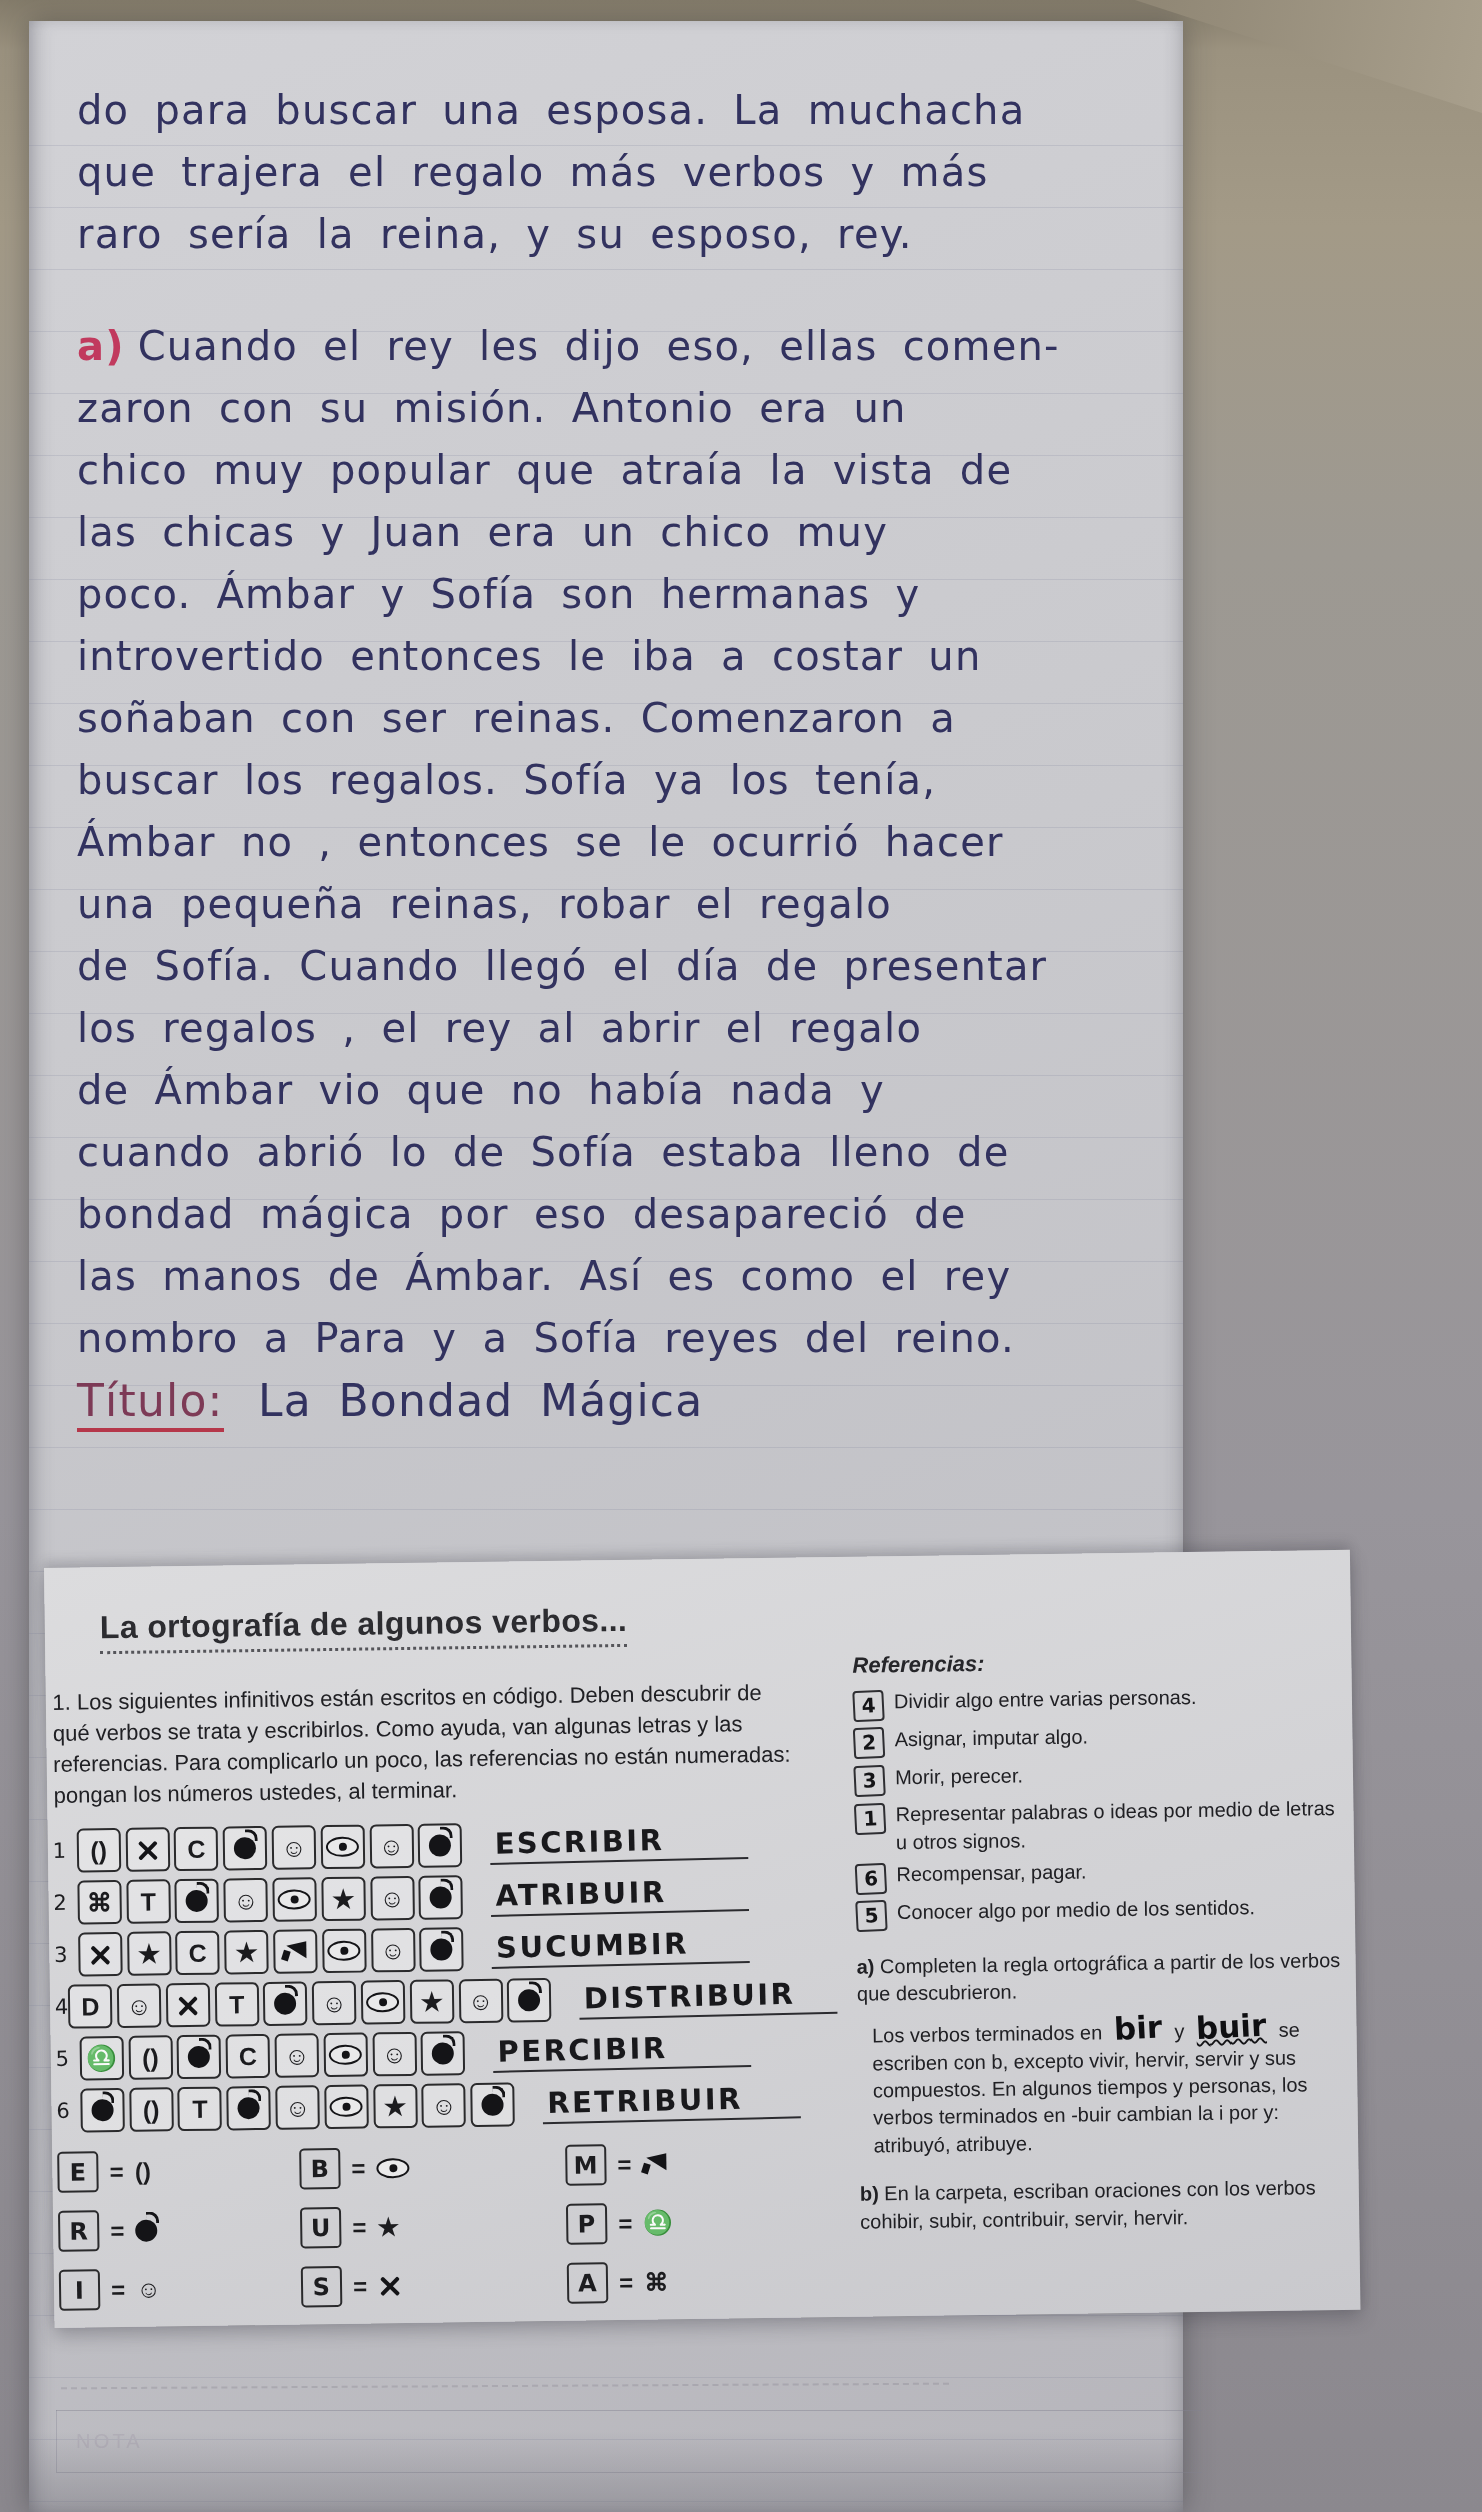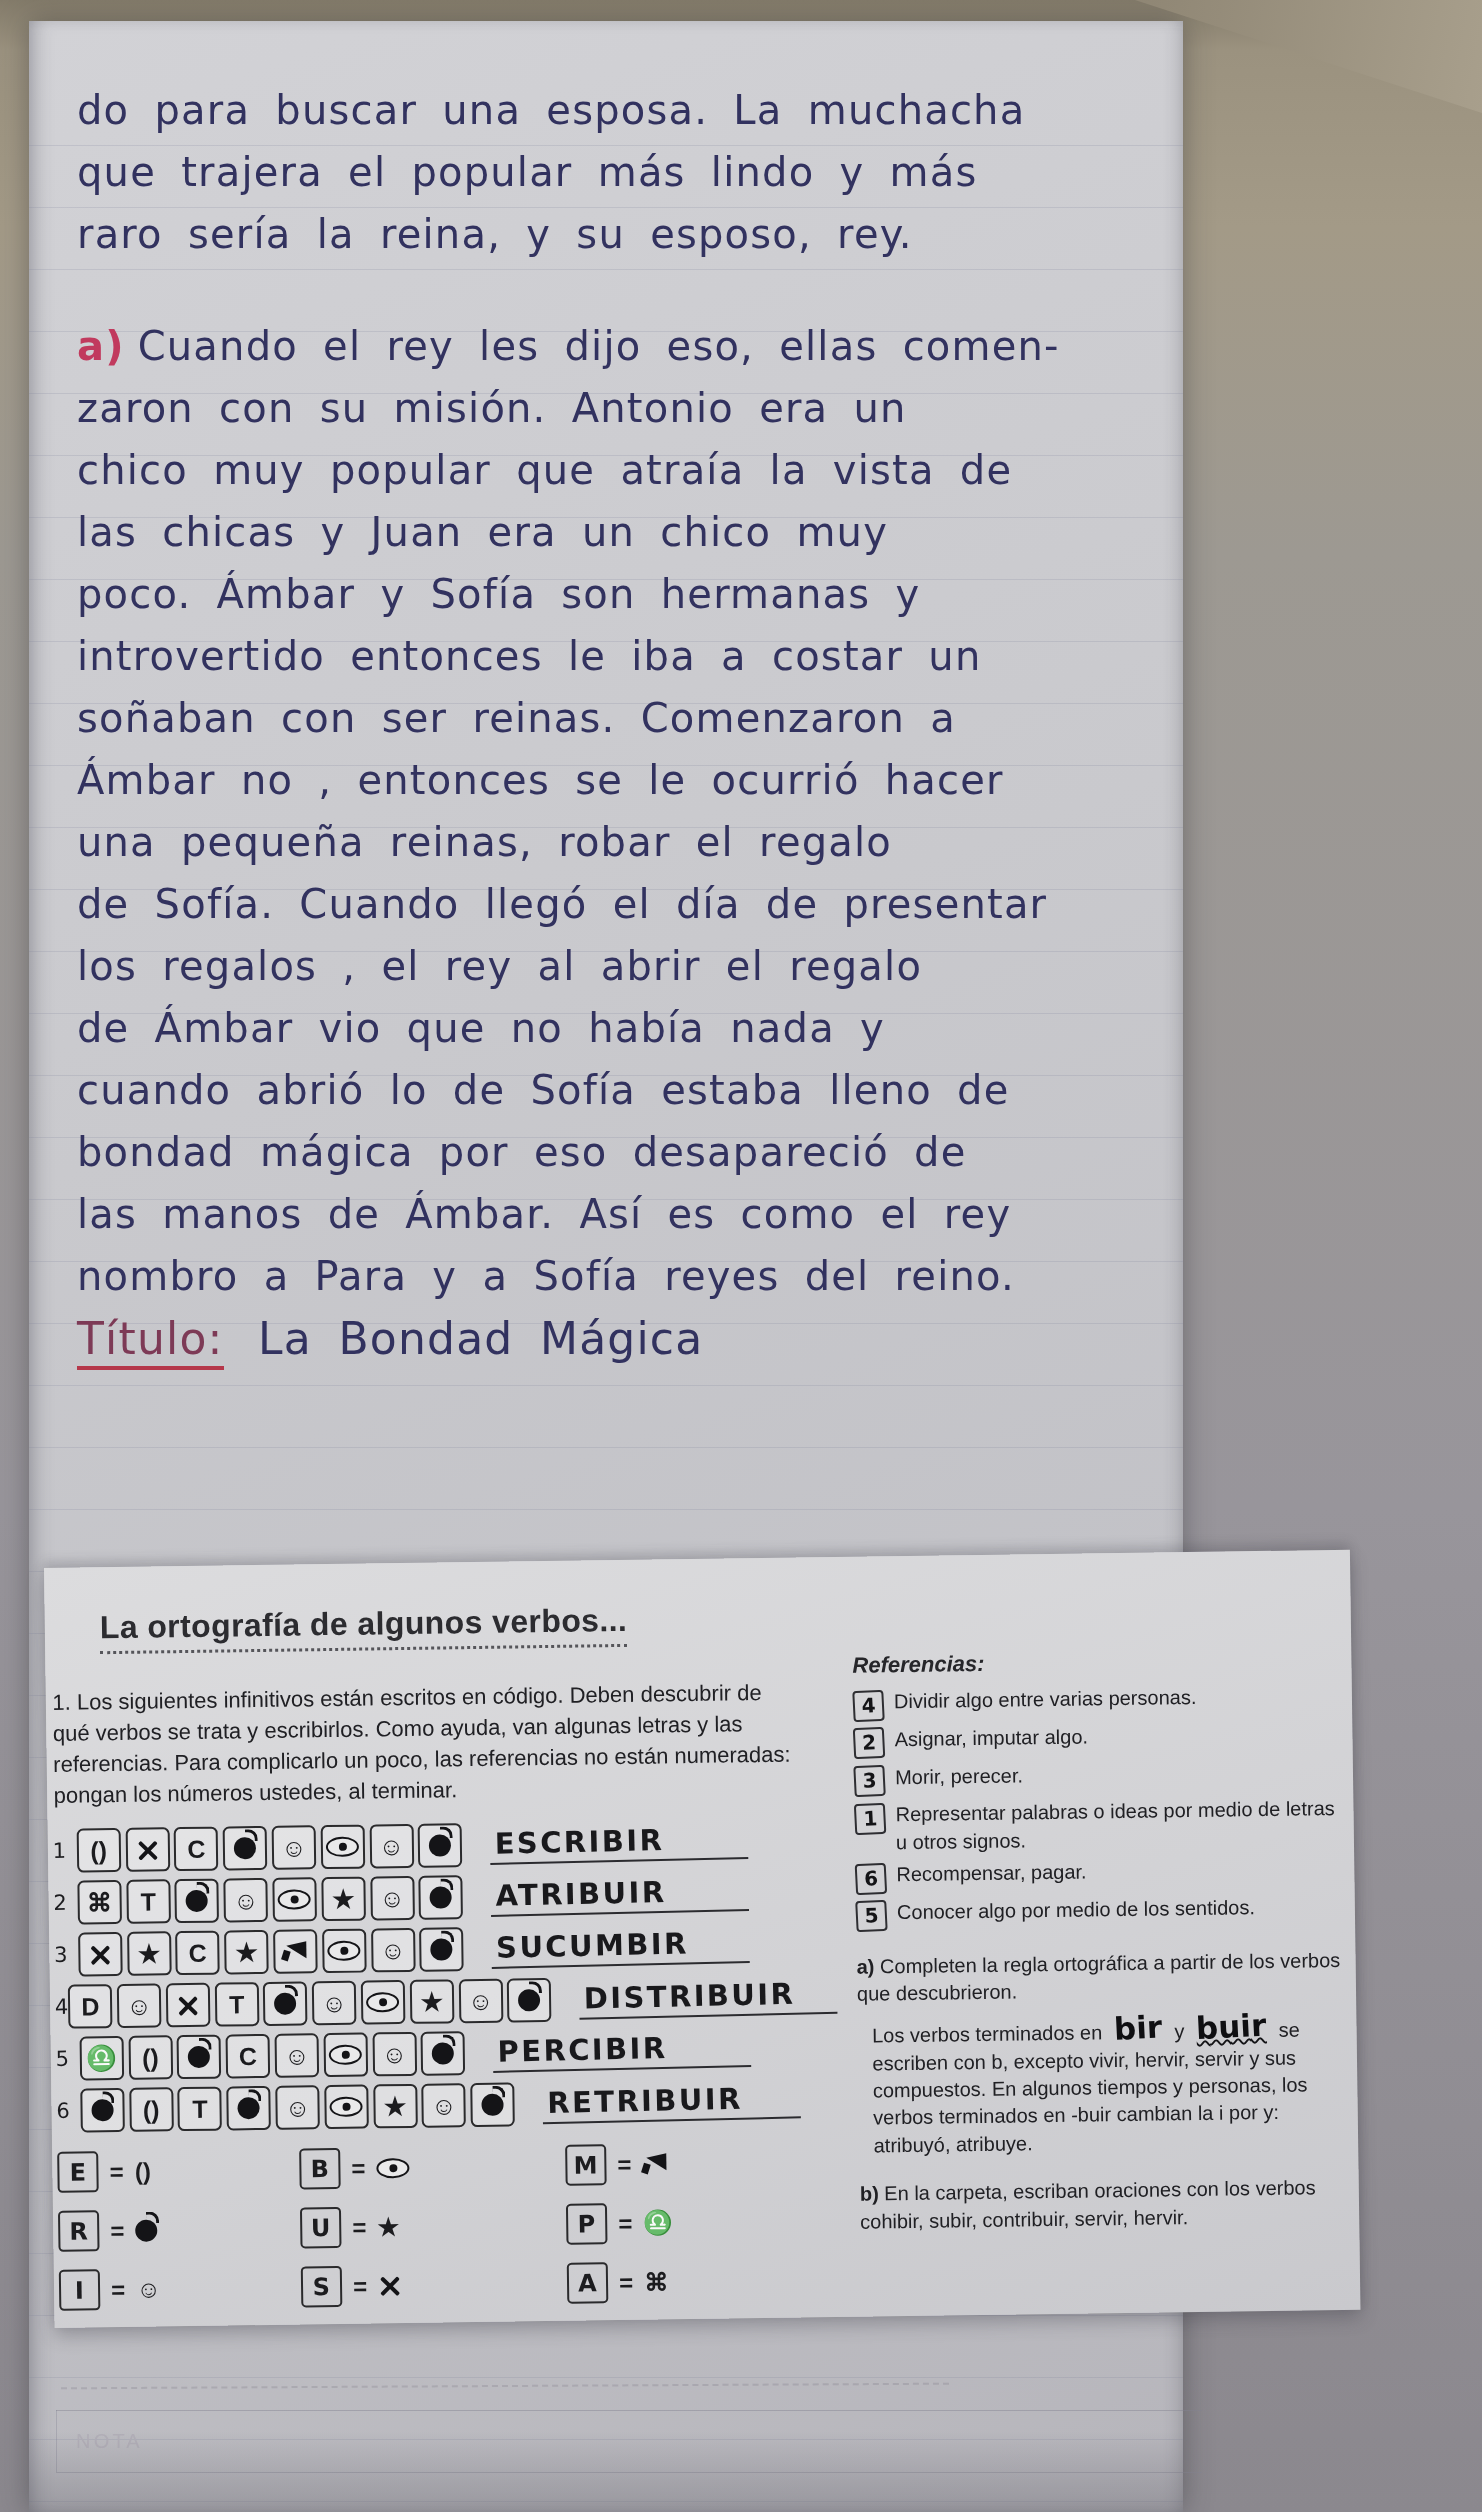--- a/index.html
+++ b/index.html
@@ -104,32 +104,33 @@
 </style>
 </head>
 <body>
 
 <div class="page">
   <div class="ruled"></div>
 
   <div class="story">
     <div id="para1">
         <div class="hw-line">do para buscar una esposa. La muchacha</div>
-        <div class="hw-line">que trajera el popular más lindo y más</div>
+        <div class="hw-line">que trajera el regalo más verbos y más</div>
         <div class="hw-line">raro sería la reina, y su esposo, rey.</div>
       </div>
     <div class="para-gap"></div>
     <div id="para2">
         <div class="hw-line"><span class="marker">a)</span>Cuando el rey les dijo eso, ellas comen-</div>
         <div class="hw-line">zaron con su misión. Antonio era un</div>
         <div class="hw-line">chico muy popular que atraía la vista de</div>
         <div class="hw-line">las chicas y Juan era un chico muy</div>
         <div class="hw-line">poco. Ámbar y Sofía son hermanas y</div>
         <div class="hw-line">introvertido entonces le iba a costar un</div>
         <div class="hw-line">soñaban con ser reinas. Comenzaron a</div>
+        <div class="hw-line">buscar los regalos. Sofía ya los tenía,</div>
         <div class="hw-line">Ámbar no , entonces se le ocurrió hacer</div>
         <div class="hw-line">una pequeña reinas,  robar el regalo</div>
         <div class="hw-line">de Sofía. Cuando llegó el día de presentar</div>
         <div class="hw-line">los regalos , el rey al abrir el regalo</div>
         <div class="hw-line">de Ámbar vio que no había nada y</div>
         <div class="hw-line">cuando abrió lo de Sofía estaba lleno de</div>
         <div class="hw-line">bondad mágica por eso desapareció de</div>
         <div class="hw-line">las manos de Ámbar. Así es como el rey</div>
         <div class="hw-line">nombro a Para y a Sofía reyes del reino.</div>
       </div>

